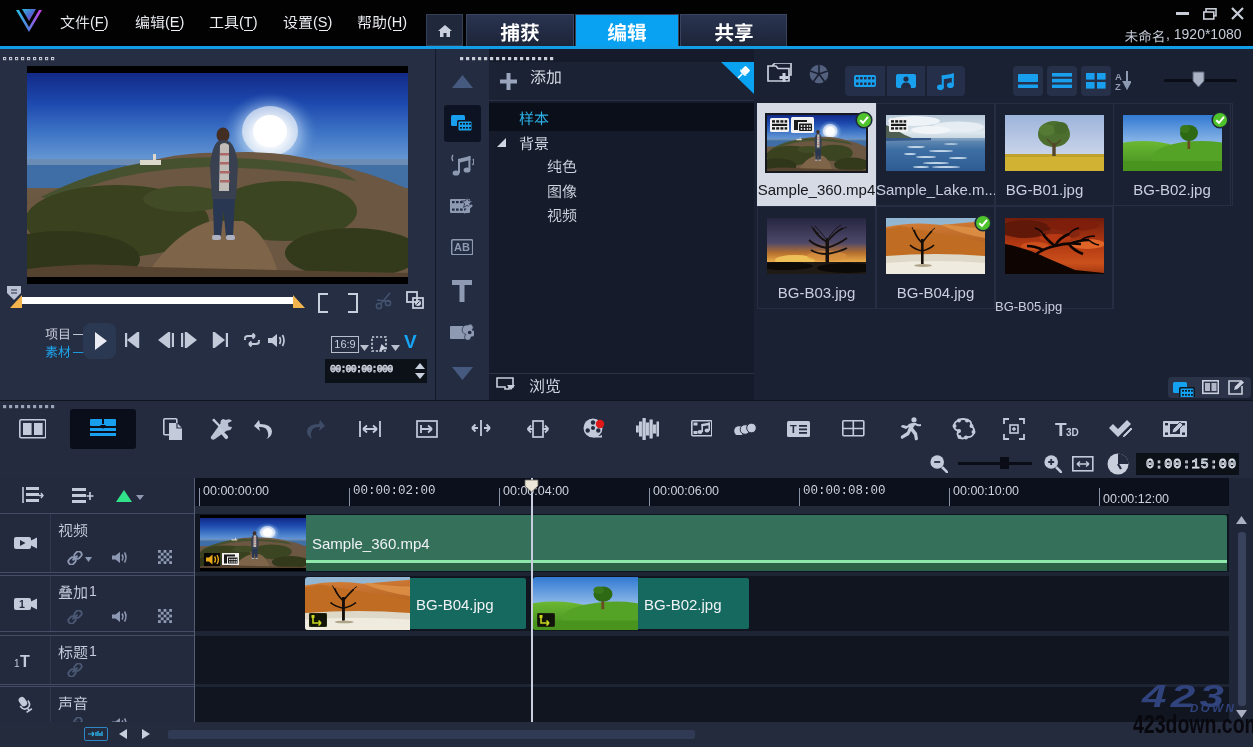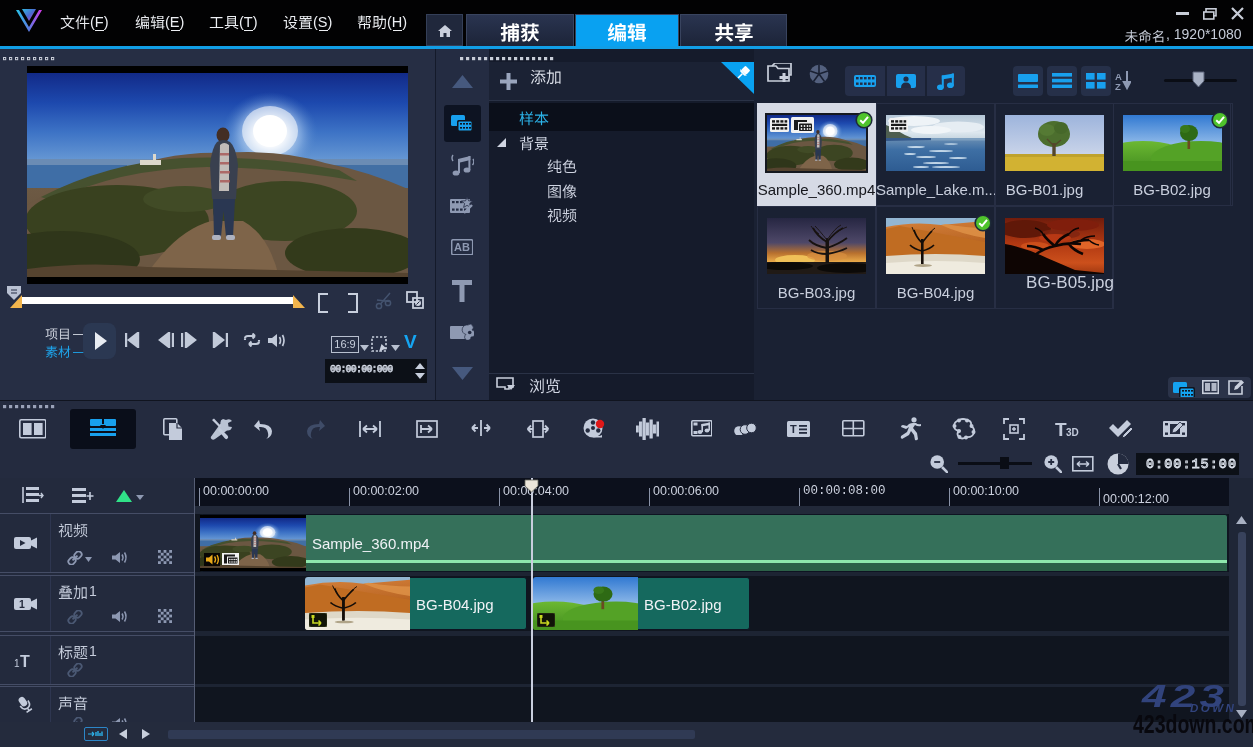--- a/index.html
+++ b/index.html
@@ -706,21 +706,21 @@
         <ellipse cx="55" cy="16" rx="20" ry="5" fill="#802410" opacity="0.8"></ellipse>
 <ellipse cx="68" cy="7" rx="26" ry="6" fill="#801e0c"></ellipse>
 <ellipse cx="50" cy="20" rx="16" ry="4" fill="#b83814"></ellipse>
 <ellipse cx="82" cy="26" rx="18" ry="5" fill="#e06428"></ellipse>
 <ellipse cx="30" cy="28" rx="14" ry="4" fill="#d85820" opacity="0.7"></ellipse>
 <path d="M0 56 L0 26 Q22 30 42 40 L70 52 L99 55 L99 56 Z" fill="#0e0503"></path>
 <path d="M26 40 Q38 30 50 28 Q62 24 76 26 M50 28 Q54 20 64 16 M50 28 Q42 22 38 16 M64 26 Q74 22 84 22 M64 26 Q68 32 78 36 M38 32 Q30 28 22 28" stroke="#0e0503" stroke-width="2.6" fill="none"></path>
 <path d="M38 16 Q36 12 30 10 M64 16 Q68 11 74 10 M76 22 Q82 18 90 18 M84 22 Q88 26 94 27" stroke="#0e0503" stroke-width="1.4" fill="none"></path>
 </svg>
     </div>
-<div style="position:absolute;left:241px;top:224px;width:119px;text-align:right;font-family:'Liberation Sans';font-size:17px;color:#c9cfdd;white-space:nowrap;overflow:hidden">BG-B05.jpg</div>
+<div style="position:absolute;left:241px;top:250px;width:119px;text-align:left;font-family:'Liberation Sans';font-size:13px;color:#c9cfdd;white-space:nowrap;overflow:hidden">BG-B05.jpg</div>
 <div style="position:absolute;left:414px;top:328px;width:83px;height:21px;background:#2b3349;border-radius:4px"></div>
 <svg style="position:absolute;left:419px;top:331px;" width="22" height="17" viewBox="0 0 22 17">
       <rect x="0" y="2" width="14" height="11" rx="1.5" fill="#14a2f0"></rect>
 <rect x="6" y="7" width="16" height="12" rx="1.5" fill="#10151f"></rect>
       <rect x="7.5" y="8.5" width="13" height="9" rx="1" fill="#14a2f0"></rect>
 <g fill="#10151f">
         <rect x="9" y="10" width="2" height="1.6"></rect>
         <rect x="12" y="10" width="2" height="1.6"></rect>
         <rect x="15" y="10" width="2" height="1.6"></rect>
         <rect x="18" y="10" width="2" height="1.6"></rect>
@@ -918,21 +918,21 @@
     </svg>
 <div style="position:absolute;left:1136px;top:52px;width:103px;height:22px;background:#0c1017"></div>
 <div style="position:absolute;left:1146px;top:56px;font-family:'Liberation Mono',monospace;font-size:13.5px;letter-spacing:1px;color:rgba(222,228,238,0);-webkit-text-stroke:0.9px #dee4ee;white-space:nowrap">0:00:15:00</div>
 </div>
 <div style="position:absolute;left:0;top:478px;width:1253px;height:244px;background:#141a2a;overflow:hidden">
 <div style="position:absolute;left:194px;top:0px;width:1035px;height:28px;background:#0c101c"></div>
 <div style="position:absolute;left:194px;top:28px;width:1035px;height:8px;background:#222939"></div>
 <div style="position:absolute;left:199px;top:10px;width:1px;height:18px;background:#8a93a8"></div>
 <div style="position:absolute;left:203px;top:6px;font-family:'Liberation Sans';font-size:12.5px;color:#ccd1de">00:00:00:00</div>
 <div style="position:absolute;left:349px;top:10px;width:1px;height:18px;background:#8a93a8"></div>
-<div style="position:absolute;left:353px;top:6px;font-family:Liberation Sans, sans-serif;font-size:12.5px;color:#ccd1de">00:00:02:00</div>
+<div style="position:absolute;left:353px;top:6px;font-family:Liberation Mono, monospace;font-size:12.5px;color:#ccd1de">00:00:02:00</div>
 <div style="position:absolute;left:499px;top:10px;width:1px;height:18px;background:#8a93a8"></div>
 <div style="position:absolute;left:503px;top:6px;font-family:'Liberation Sans';font-size:12.5px;color:#ccd1de">00:00:04:00</div>
 <div style="position:absolute;left:649px;top:10px;width:1px;height:18px;background:#8a93a8"></div>
 <div style="position:absolute;left:653px;top:6px;font-family:'Liberation Sans';font-size:12.5px;color:#ccd1de">00:00:06:00</div>
 <div style="position:absolute;left:799px;top:10px;width:1px;height:18px;background:#8a93a8"></div>
 <div style="position:absolute;left:803px;top:6px;font-family:Liberation Mono, monospace;font-size:12.5px;color:#ccd1de">00:00:08:00</div>
 <div style="position:absolute;left:949px;top:10px;width:1px;height:18px;background:#8a93a8"></div>
 <div style="position:absolute;left:953px;top:6px;font-family:'Liberation Sans';font-size:12.5px;color:#ccd1de">00:00:10:00</div>
 <div style="position:absolute;left:1099px;top:10px;width:1px;height:18px;background:#8a93a8"></div>
 <div style="position:absolute;left:1103px;top:14px;font-family:'Liberation Sans';font-size:12.5px;color:#ccd1de">00:00:12:00</div>

